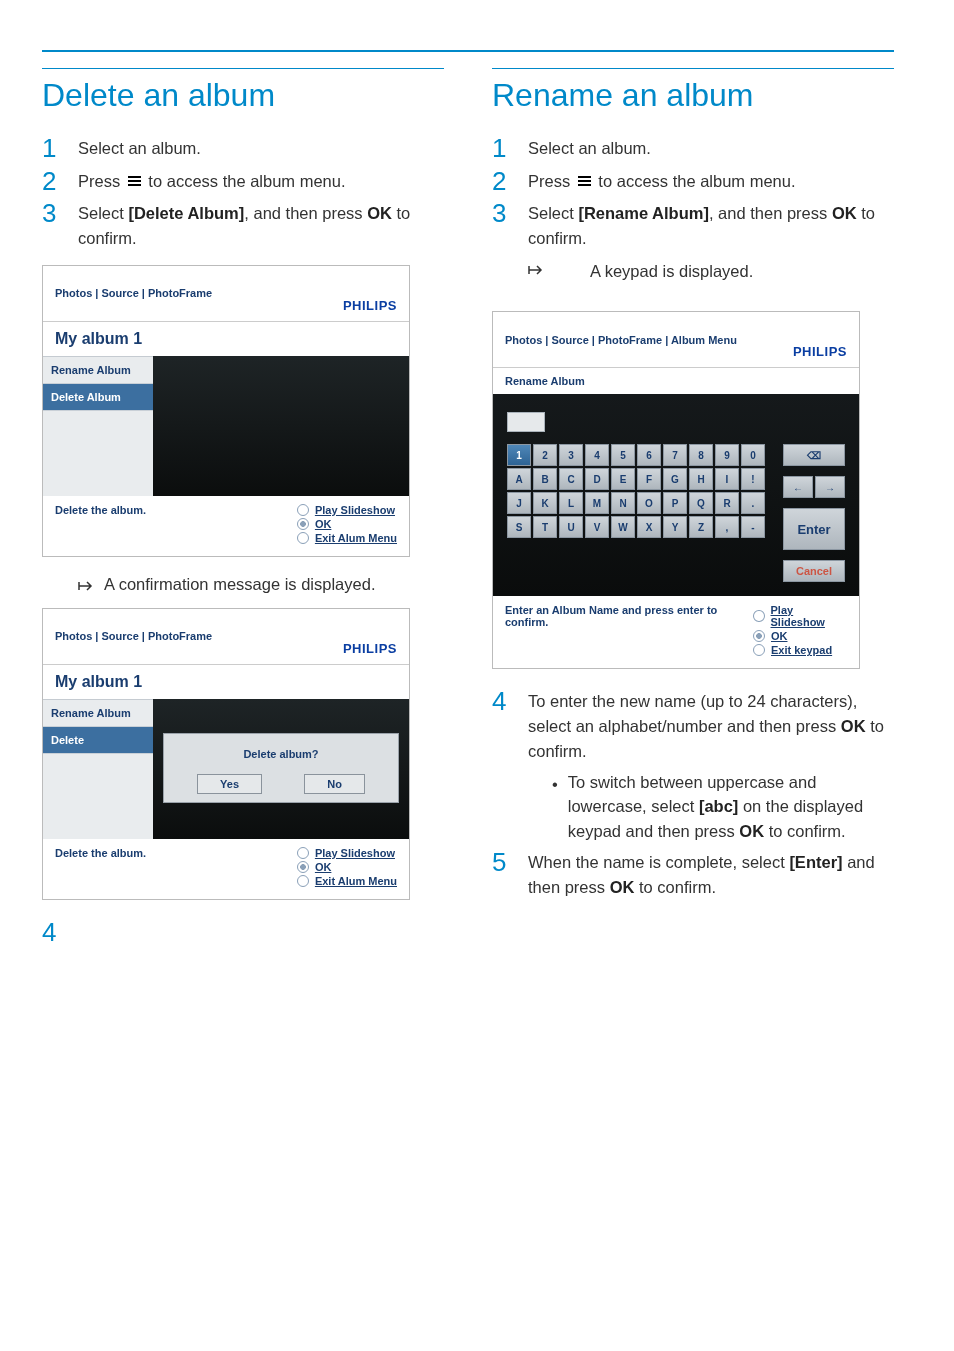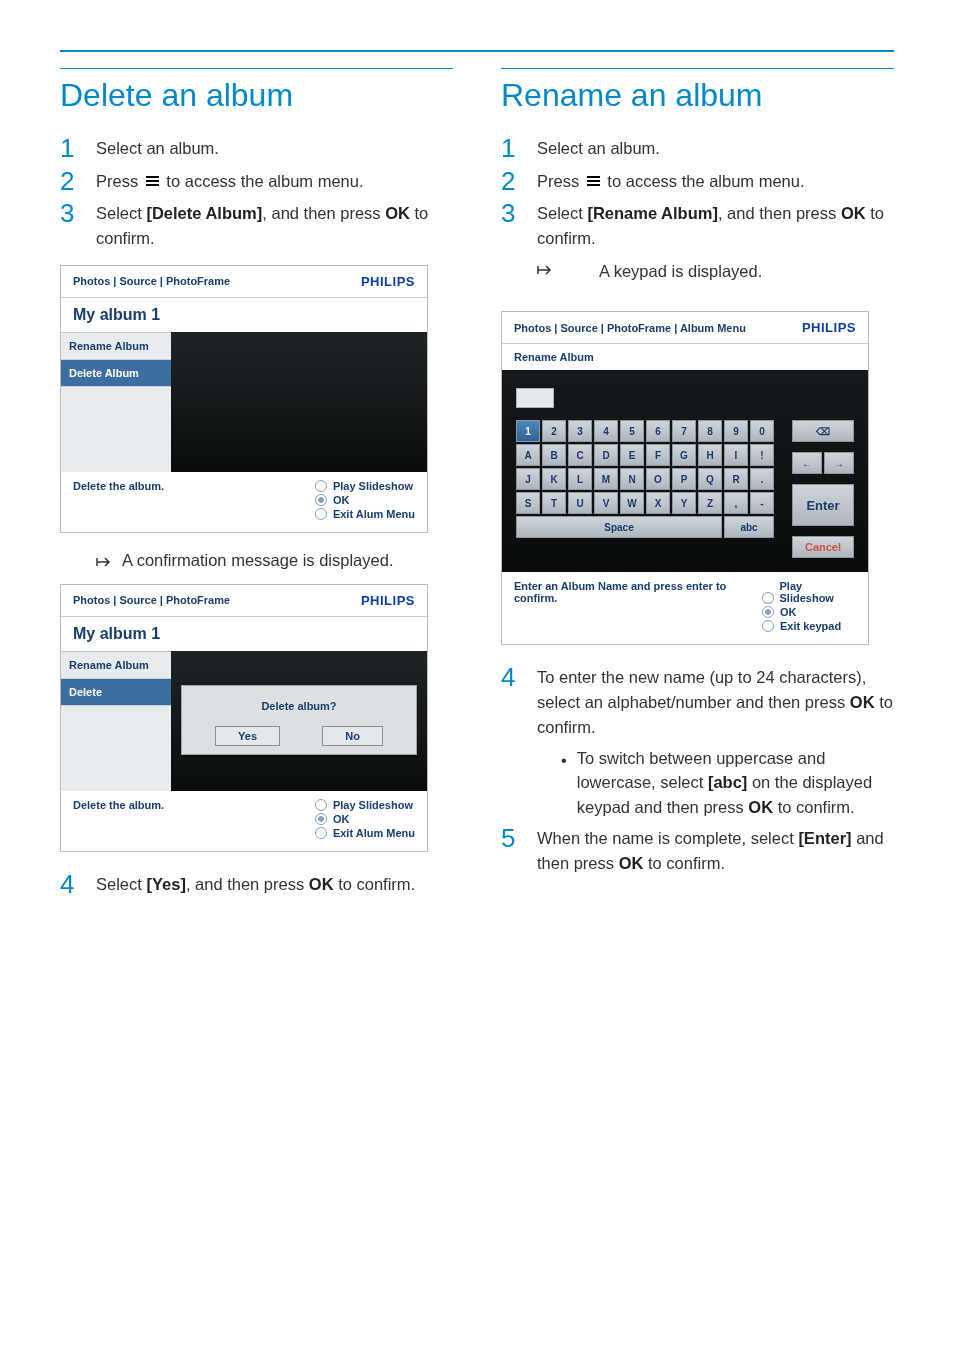--- a/index.html
+++ b/index.html
@@ -4,21 +4,21 @@
 <style>
   body {
     margin: 0;
     padding: 0;
     font-family: "Gill Sans", "Gill Sans MT", "Segoe UI", Arial, sans-serif;
     background: #fff;
     color: #333;
     width: 954px;
   }
   .page {
-    padding: 50px 60px 40px 60px;
+    padding: 50px 60px 40px 42px;
     box-sizing: border-box;
   }
   .top-rule {
     height: 2px;
     background: #0089c9;
     margin-bottom: 16px;
   }
   .columns {
     display: flex;
     gap: 48px;
@@ -101,21 +101,21 @@
   }
   .panel-header {
     display: flex;
     justify-content: space-between;
     align-items: center;
     padding: 8px 12px;
     font-size: 11px;
     color: #1a3d6f;
     font-weight: 700;
   }
-  .brand { color: #0a3ea2; font-weight: 900; font-size: 13px; letter-spacing: .5px; }
+  .brand { color: #0a3ea2; font-weight: 900; font-size: 13px; letter-spacing: .5px; margin-top: 24px; }
   .panel-divider { height:1px; background:#ccc; }
   .panel-sub {
     padding: 8px 12px;
     font-size: 16px;
     color: #1a3d6f;
     font-weight: 700;
   }
   .panel-body {
     display: flex;
     min-height: 140px;
@@ -156,21 +156,21 @@
   .panel-footer {
     display:flex;
     justify-content:space-between;
     align-items:flex-start;
     padding: 8px 12px 10px 12px;
     font-size: 11px;
     color:#1a3d6f;
     font-weight:700;
   }
   .legend { text-align:left; }
-  .legend .row { display:flex; align-items:flex-end; gap:6px; margin-bottom:2px;}
+  .legend .row { display:flex; align-items:center; gap:6px; margin-bottom:2px;text-decoration:underline;}
   .circ { width:10px;height:10px;border:1px solid #8aa0b8;border-radius:50%;}
   .circ.sel { background: radial-gradient(circle,#8aa0b8 40%, #fff 42%);}
   
   
   .kp-panel { width:366px; border:1px solid #bbb; margin:6px 0 18px 0; background:#fff; font-family: Tahoma, Arial, sans-serif;}
   .kp-sub { padding:7px 12px; font-size:11px; color:#1a3d6f; font-weight:700; border-top:1px solid #ccc;}
   .kp-body { background: linear-gradient(#15191b,#0a0c0c); padding: 18px 14px 14px 14px; }
   .kp-input {
     background:#e6e9eb;height:18px; width:36px; border:1px solid #aab3bb; margin-bottom:12px;
   }
@@ -307,23 +307,20 @@
                 <span class="circ"></span>
                 <span>Exit Alum Menu</span>
               </div>
           </div>
         </div>
       </div>
 
       <ol class="steps">
         <li>
           <span class="num">4</span>
-          <span class="body">
-            <span>Select </span><span class="bold">[Yes]</span><span>, and then press </span><span class="bold">OK</span><span> to confirm.</span>
-          </span>
         </li>
       </ol>
     </div>
 
     <div class="col">
       <h2 class="section-title">Rename an album</h2>
 
       <ol class="steps">
         <li>
           <span class="num">1</span>
@@ -402,24 +399,20 @@
                   <div class="key">T</div>
                   <div class="key">U</div>
                   <div class="key">V</div>
                   <div class="key">W</div>
                   <div class="key">X</div>
                   <div class="key">Y</div>
                   <div class="key">Z</div>
                   <div class="key">,</div>
                   <div class="key">-</div>
                 </div>
-                <div class="krow kp-bottomrow">
-                  <div class="key space">Space</div>
-                  <div class="key abc">abc</div>
-                </div>
               </div>
             <div class="kp-right">
               <div class="wide">⌫</div>
               <div class="pair">
                 <div class="wide">←</div>
                 <div class="wide">→</div>
               </div>
               <div class="enter">Enter</div>
               <div class="cancel">Cancel</div>
             </div>

